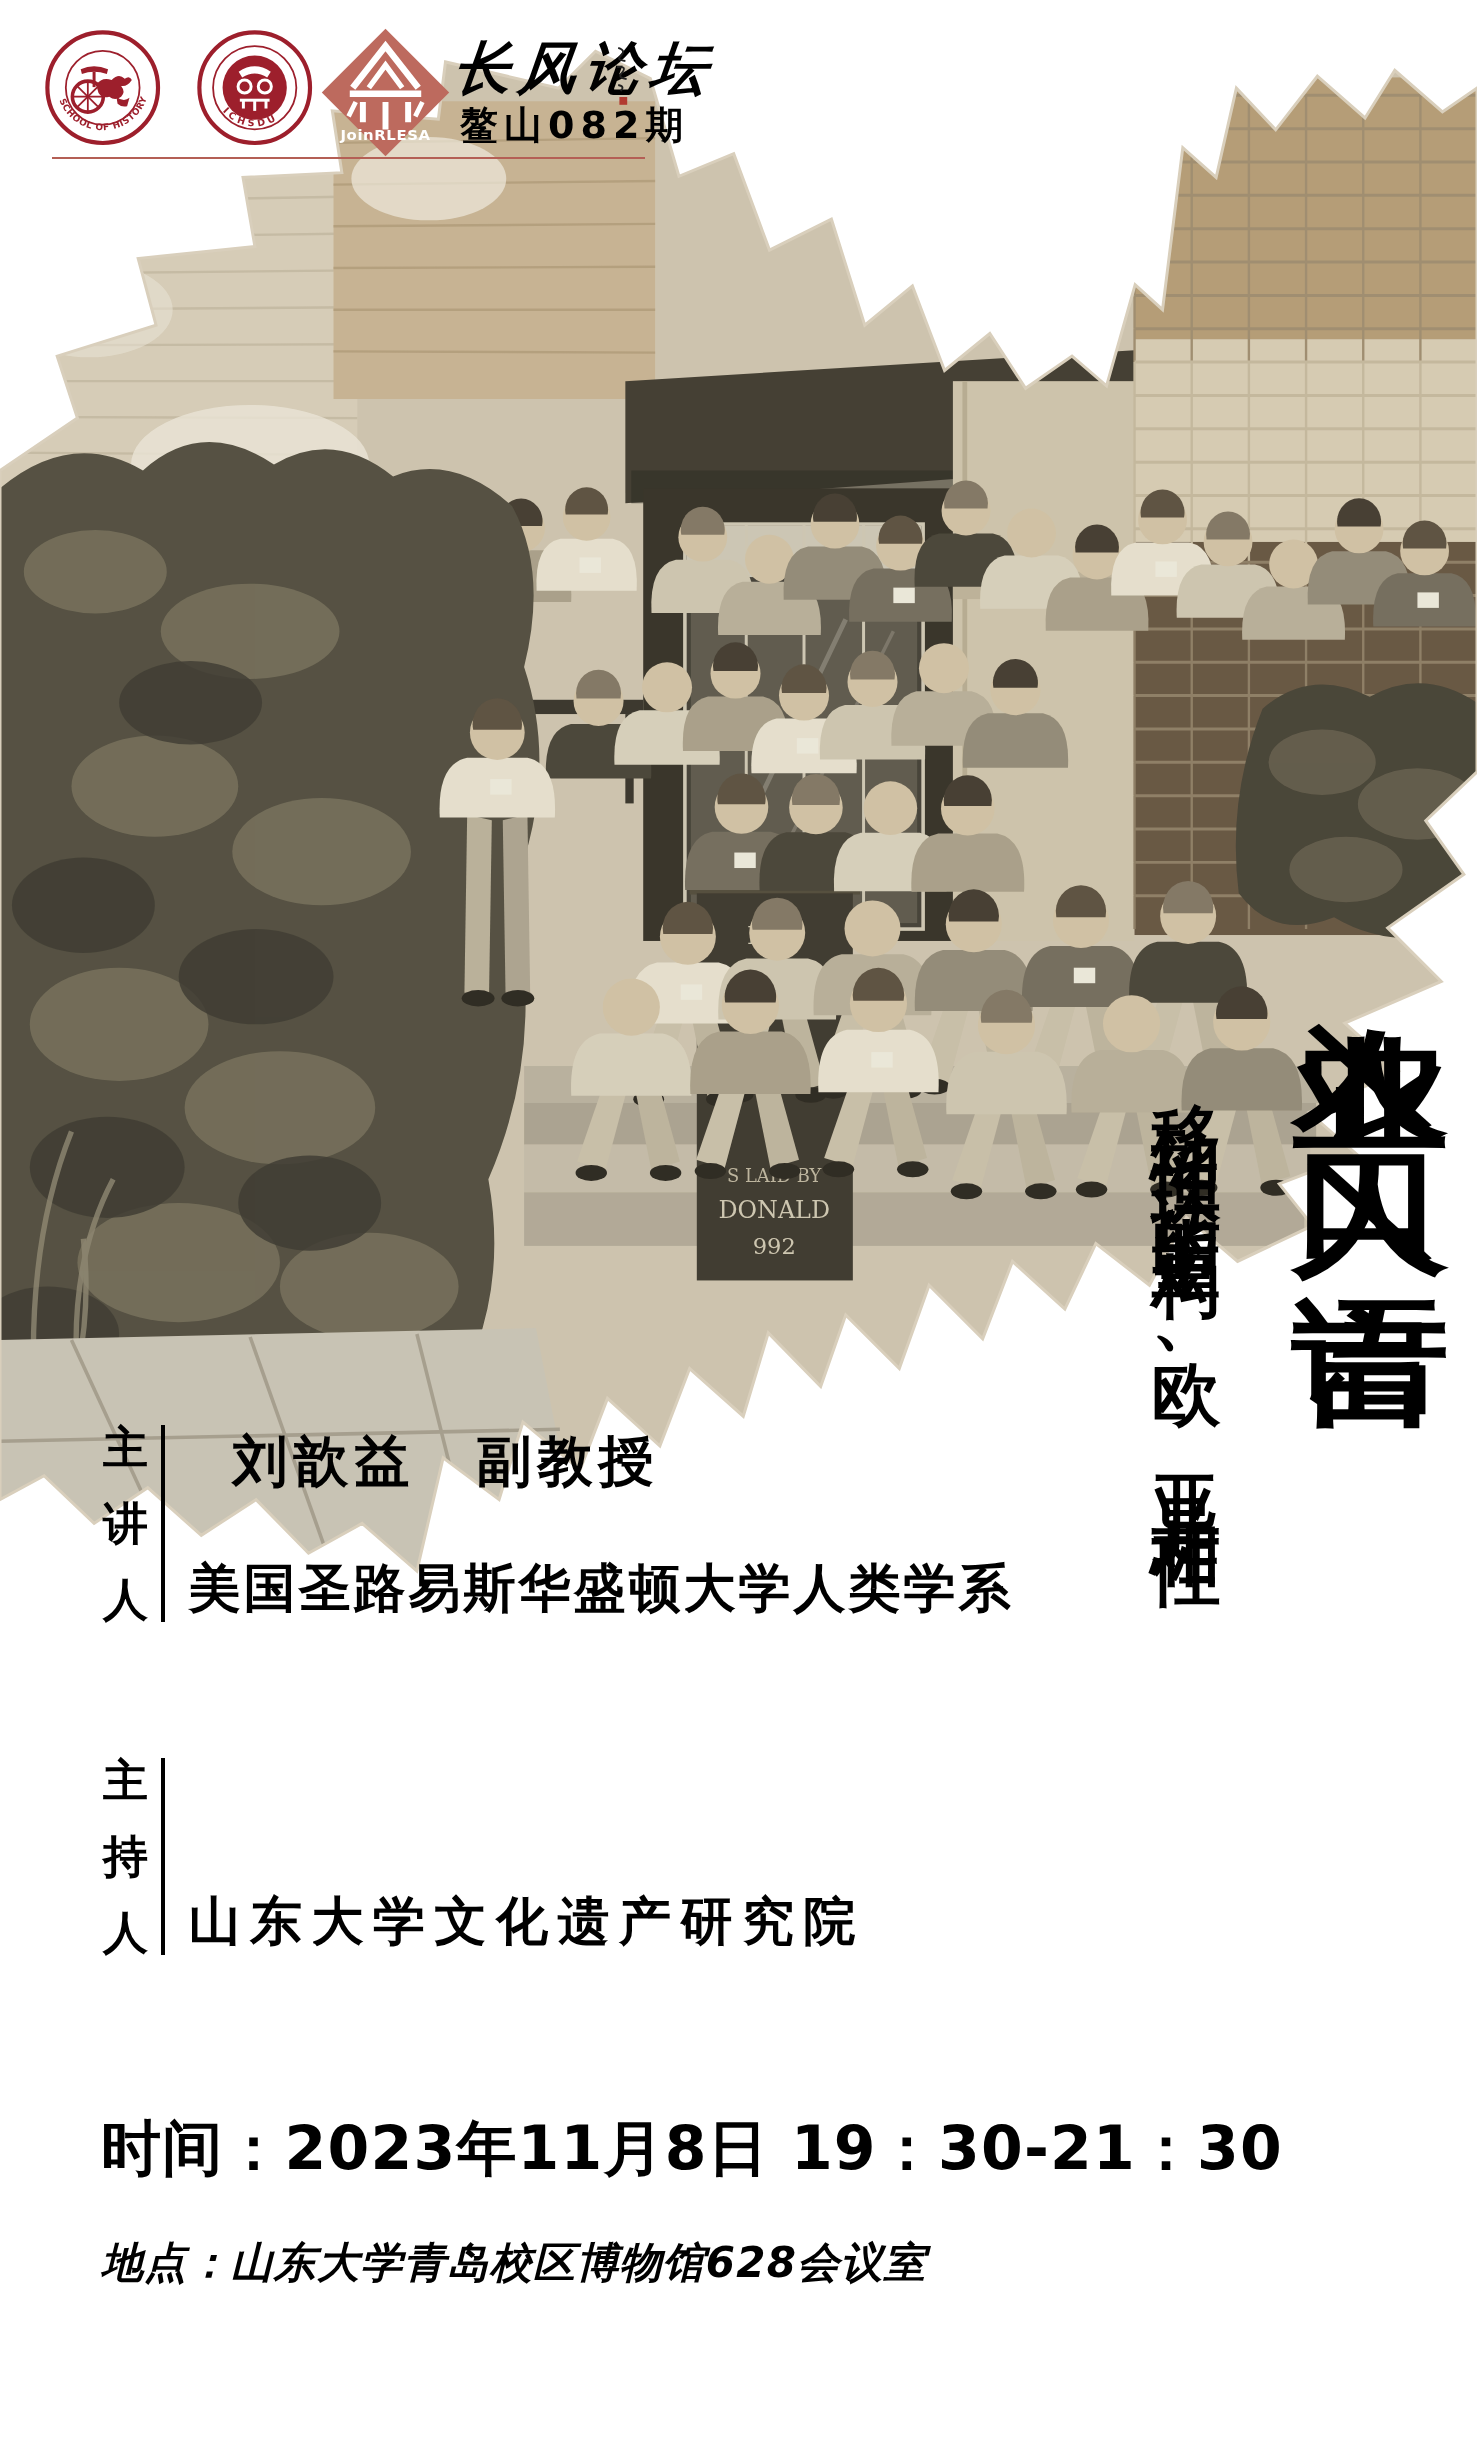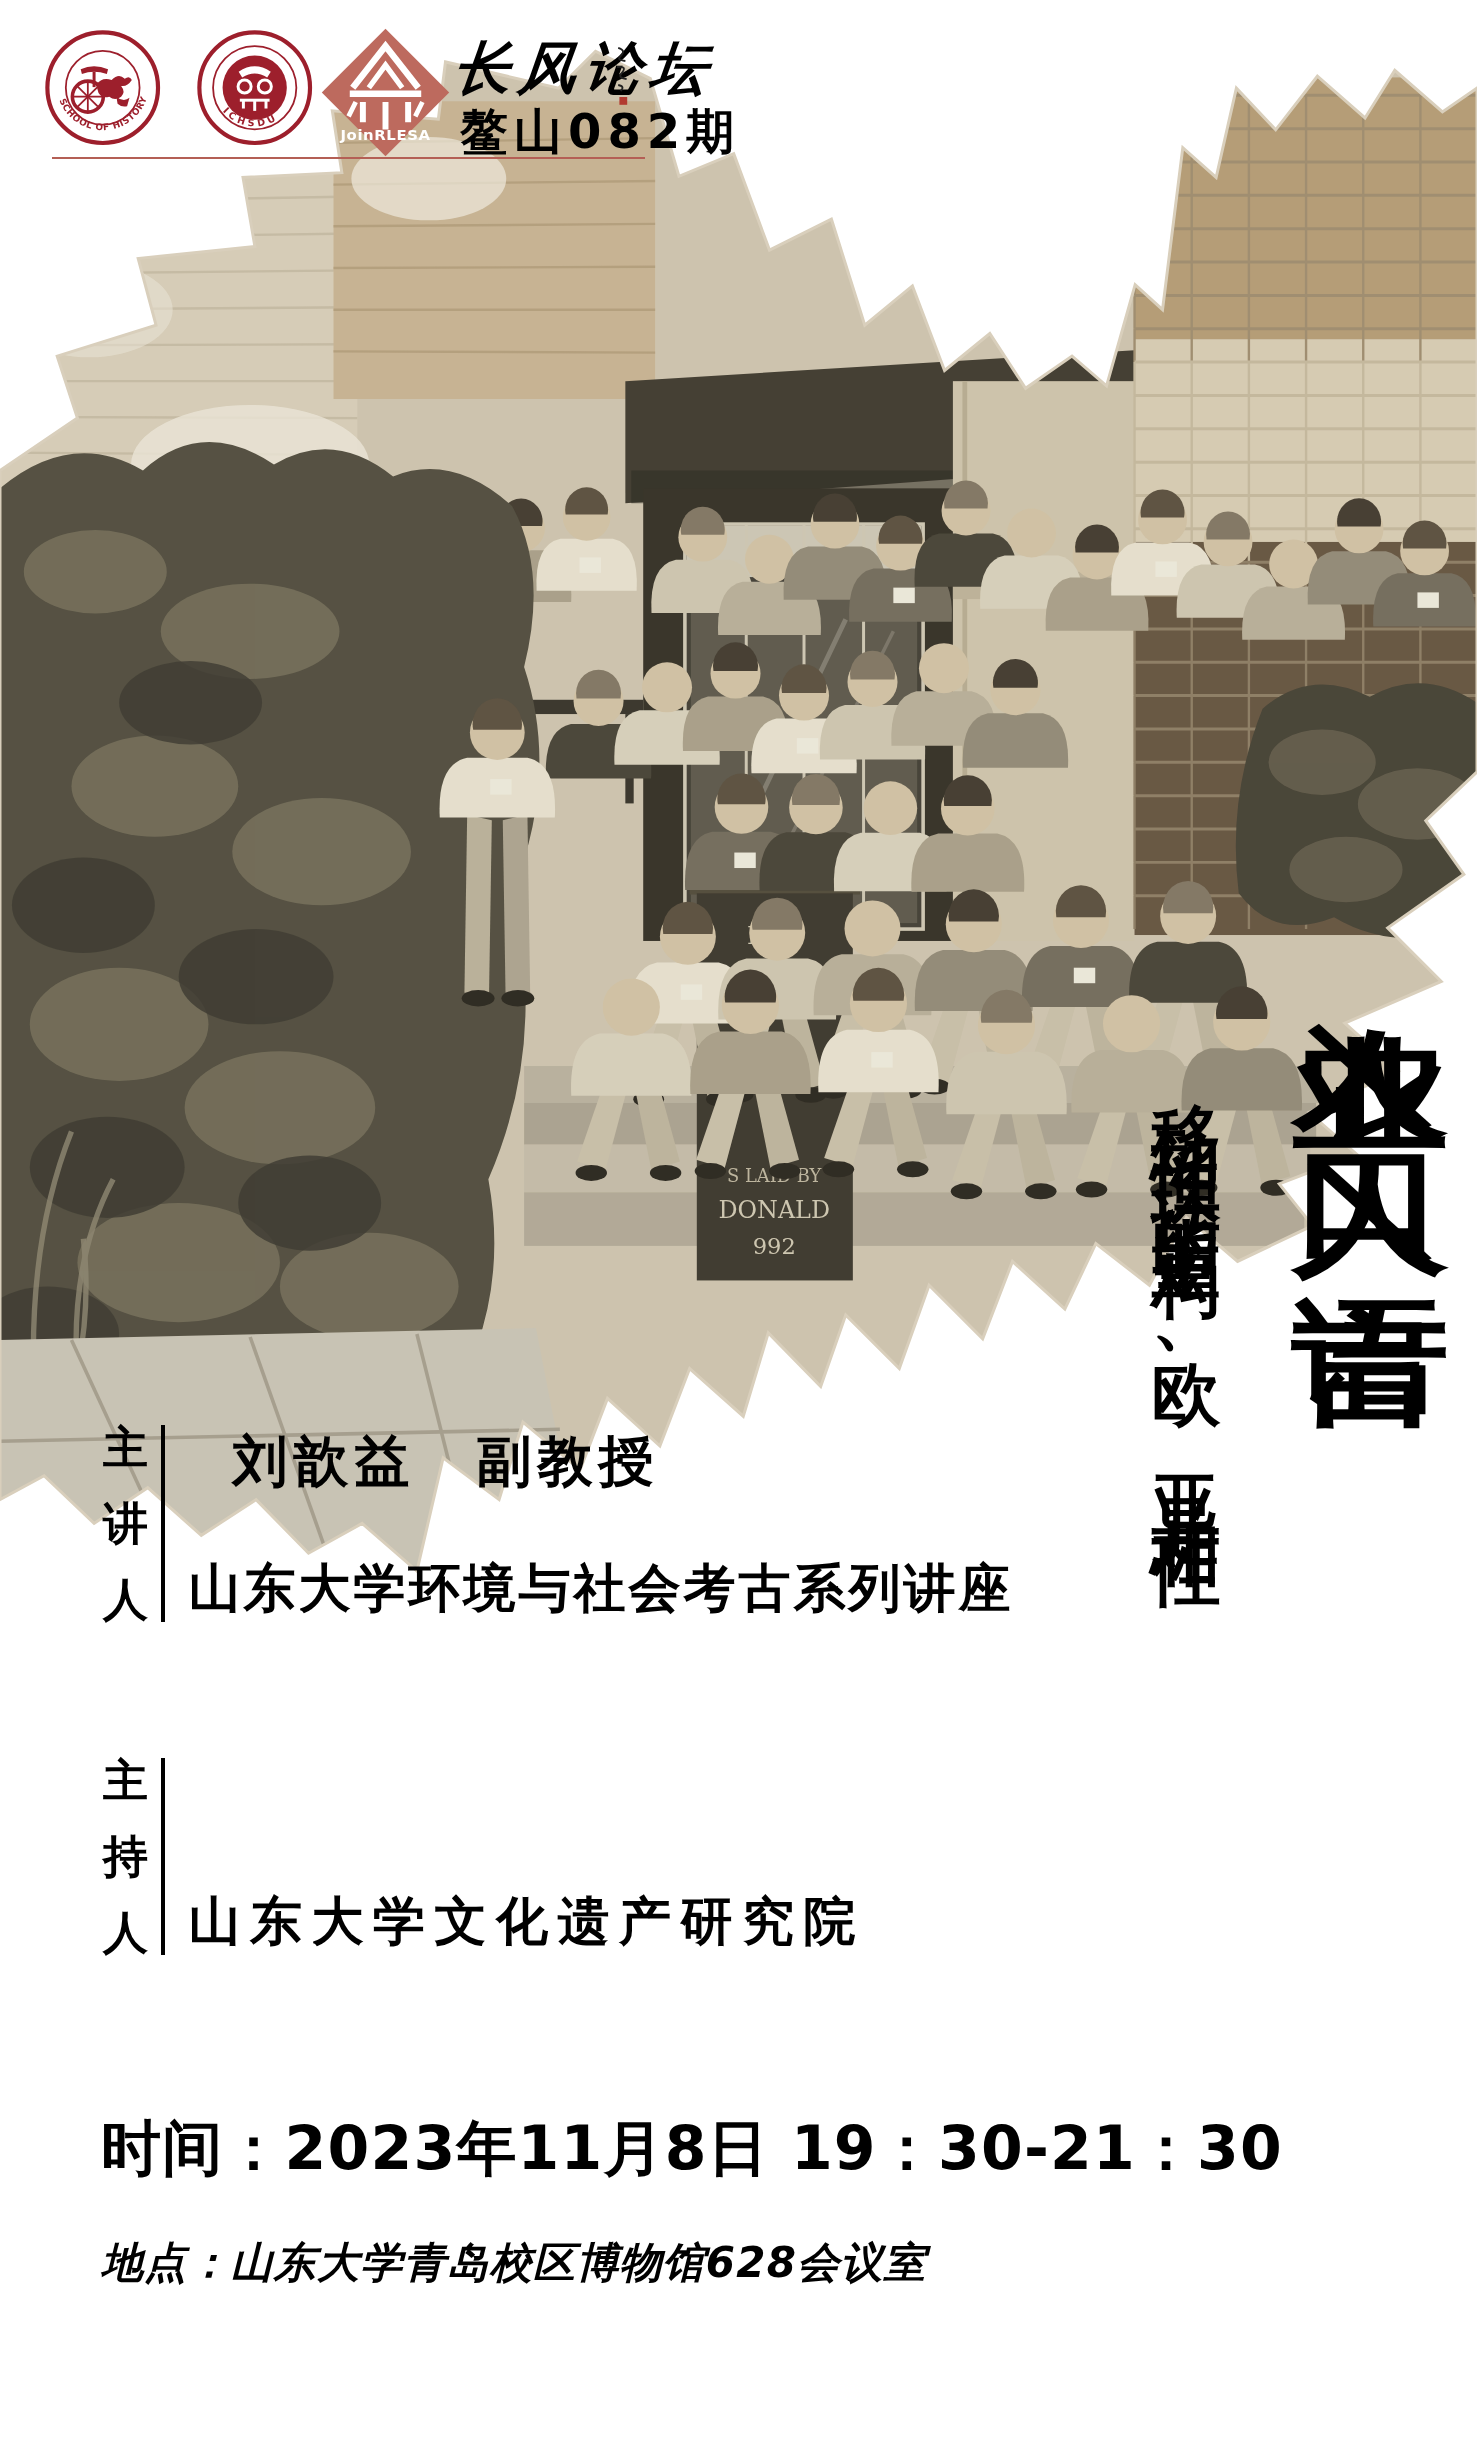--- a/index.html
+++ b/index.html
@@ -5,21 +5,21 @@
   html,body{margin:0;padding:0;background:#ffffff;}
   .poster{position:relative;width:1477px;height:2462px;background:#fff;overflow:hidden;
           font-family:"DejaVu Sans","Liberation Sans",sans-serif;color:#000;}
   
   .photo-wrap{position:absolute;left:0;top:0;width:1477px;height:1608px;}
   
   .logo{position:absolute;}
   .forum-title{position:absolute;left:454px;top:31px;font-size:57px;font-weight:bold;
       font-family:"DejaVu Serif","Liberation Serif",serif;font-style:italic;
       transform:skewX(-6deg);letter-spacing:8.3px;white-space:nowrap;}
-  .issue{position:absolute;left:460px;top:100px;font-size:48px;font-weight:bold;
+  .issue{position:absolute;left:460px;top:100px;font-size:38px;font-weight:bold;
       letter-spacing:6px;white-space:nowrap;}
   .divider{position:absolute;left:52px;top:157px;width:593px;height:1.8px;}
   .series{position:absolute;left:52px;top:169px;font-size:27px;font-weight:500;
       letter-spacing:12.5px;white-space:nowrap;}
   
   .vtitle{position:absolute;top:932px;right:25px;writing-mode:vertical-rl;text-orientation:upright;
       font-size:122px;font-weight:900;letter-spacing:3.6px;line-height:1;
       font-family:"DejaVu Serif","Liberation Serif",serif;
       transform:scaleX(1.28);transform-origin:top right;white-space:nowrap;}
   .vsub{position:absolute;top:1047px;right:255px;writing-mode:vertical-rl;text-orientation:upright;
@@ -683,21 +683,21 @@
   <div class="vsub">移动性理论的重构：欧、亚异相性</div>
 
   <div class="info-block" style="top:1425px">
     <div class="role-col">
         <span>主</span>
         <span>讲</span>
         <span>人</span>
       </div>
     <div class="lines">
       <div class="l1">刘歆益　副教授</div>
-      <div class="l2">山东大学环境与社会考古系列讲座</div>
+      <div class="l2">美国圣路易斯华盛顿大学人类学系</div>
     </div>
   </div>
 
   <div class="info-block" style="top:1758px">
     <div class="role-col">
         <span>主</span>
         <span>持</span>
         <span>人</span>
       </div>
     <div class="lines">

